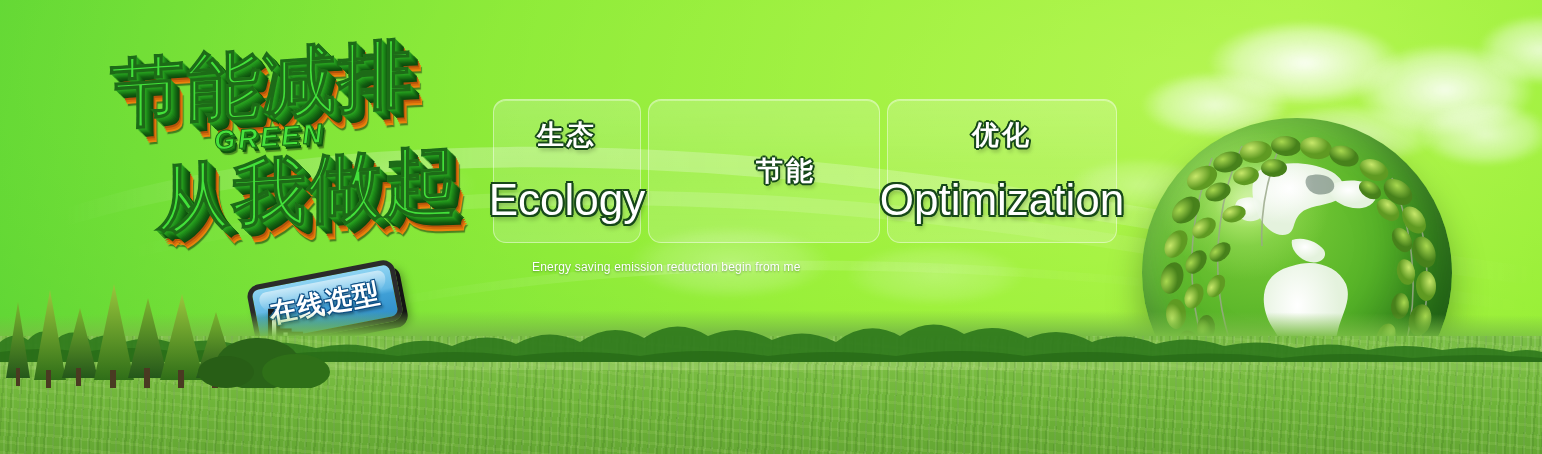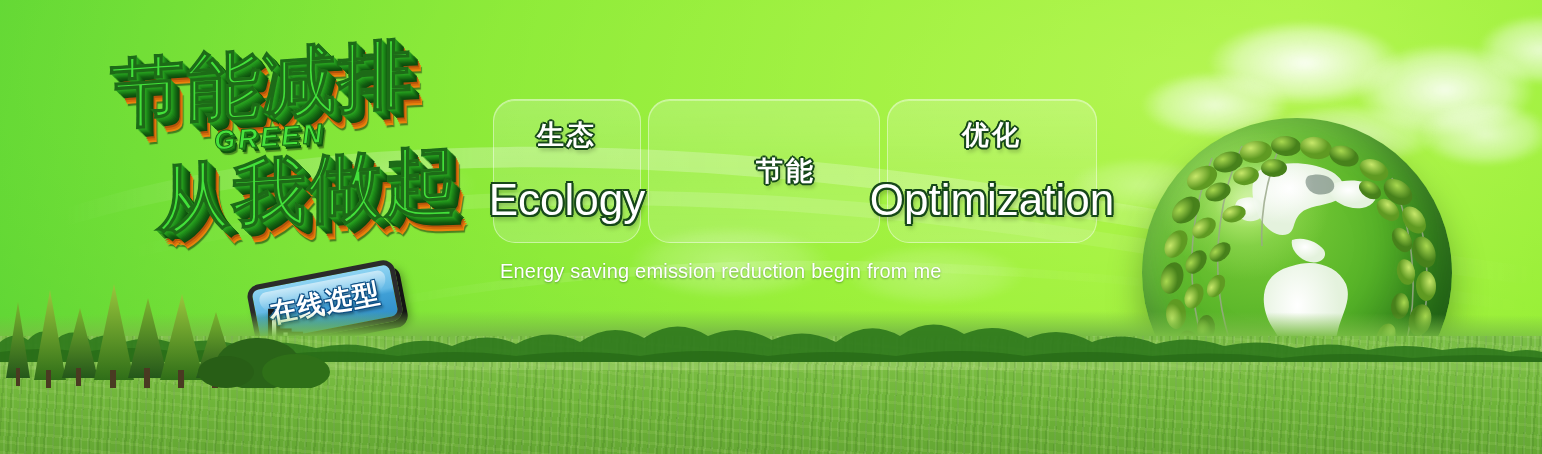--- a/index.html
+++ b/index.html
@@ -137,31 +137,31 @@
     filter:drop-shadow(2px 3px 2px rgba(0,0,0,.45));
   }
 
   
   .cards{
     position:absolute; left:493px; top:99px;
     display:flex; gap:7px;
   }
   .card{
     width:148px; height:144px;
-    border-radius:22px;
+    border-radius:13px;
     background:linear-gradient(180deg, rgba(255,255,255,.20) 0%, rgba(255,255,255,.12) 45%, rgba(255,255,255,.17) 100%);
     border:1px solid rgba(255,255,255,.42);
     box-shadow:inset 0 1px 0 rgba(255,255,255,.35);
     display:flex; flex-direction:column;
     align-items:center; justify-content:center;
     gap:22px;
     cursor:pointer;
   }
   .card.wide{ width:232px;padding-left:44px; }
-  .card.wide2{ width:210px; }
+  .card.wide2{ width:230px; }
   .card-cn{
     font-size:27px; font-weight:bold; letter-spacing:3px;
     color:#ffffff;
     text-shadow:0 0 1px #17491a, 1.4px 1.4px 0 #17491a, -1.4px 1.4px 0 #17491a,
                 1.4px -1.4px 0 #17491a, -1.4px -1.4px 0 #17491a,
                 0 2px 0 #17491a, 2px 0 0 #17491a, 0 -2px 0 #17491a, -2px 0 0 #17491a,
                 2px 4px 4px rgba(0,0,0,.28);
     white-space:nowrap;
   }
   .card-en{
@@ -169,22 +169,22 @@
     color:#ffffff;
     text-shadow:0 0 1px #17491a, 1.6px 1.6px 0 #17491a, -1.6px 1.6px 0 #17491a,
                 1.6px -1.6px 0 #17491a, -1.6px -1.6px 0 #17491a,
                 0 2.2px 0 #17491a, 2.2px 0 0 #17491a, 0 -2.2px 0 #17491a, -2.2px 0 0 #17491a,
                 2px 4px 5px rgba(0,0,0,.3);
     white-space:nowrap;
   }
 
   
   .tagline{
-    position:absolute; left:500px; top:260px;
-    font-size:20px; color:#ffffff;
+    position:absolute; left:532px; top:260px;
+    font-size:12px; color:#ffffff;
     letter-spacing:.2px;
     text-shadow:0 1px 2px rgba(20,70,20,.45);
     white-space:nowrap;
     text-align:center;
   }
 
   
   .globe-wrap{
     position:absolute; left:1142px; top:118px;
     width:310px; height:310px;

